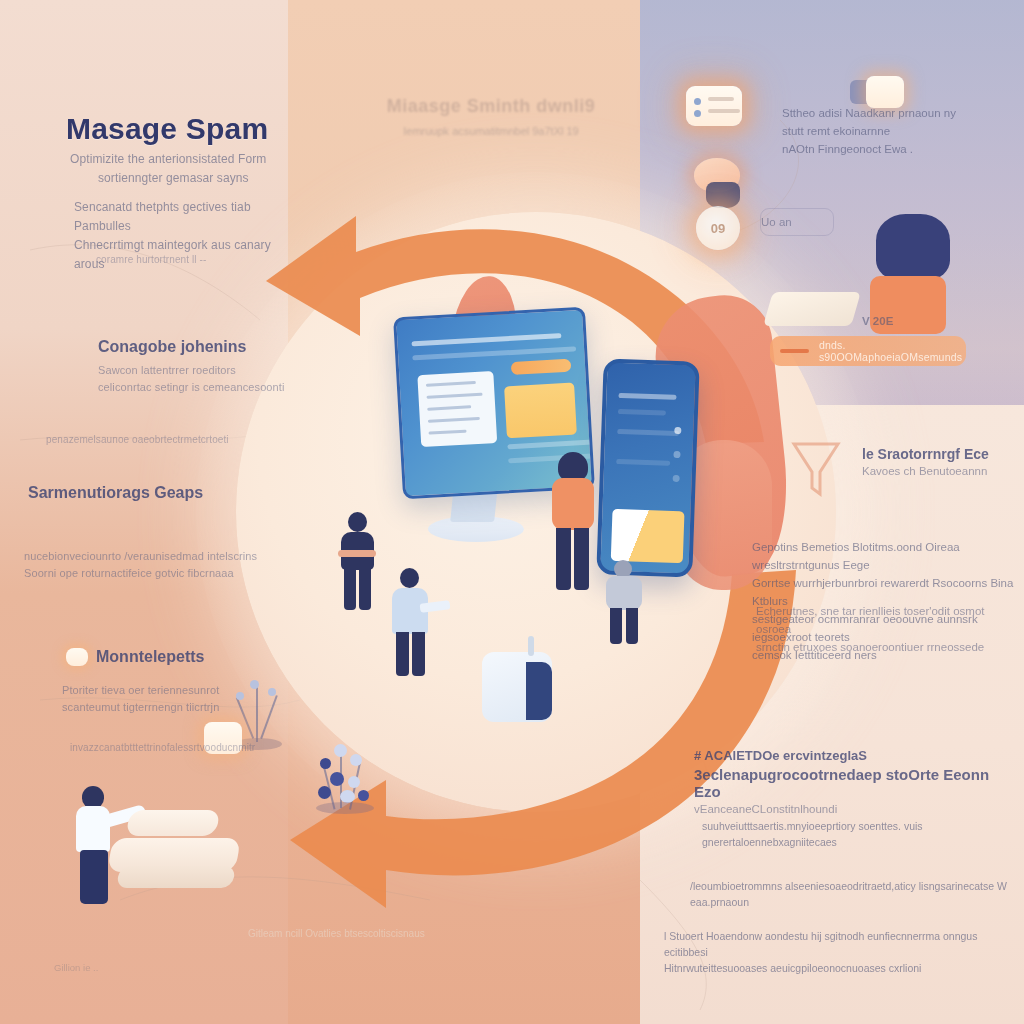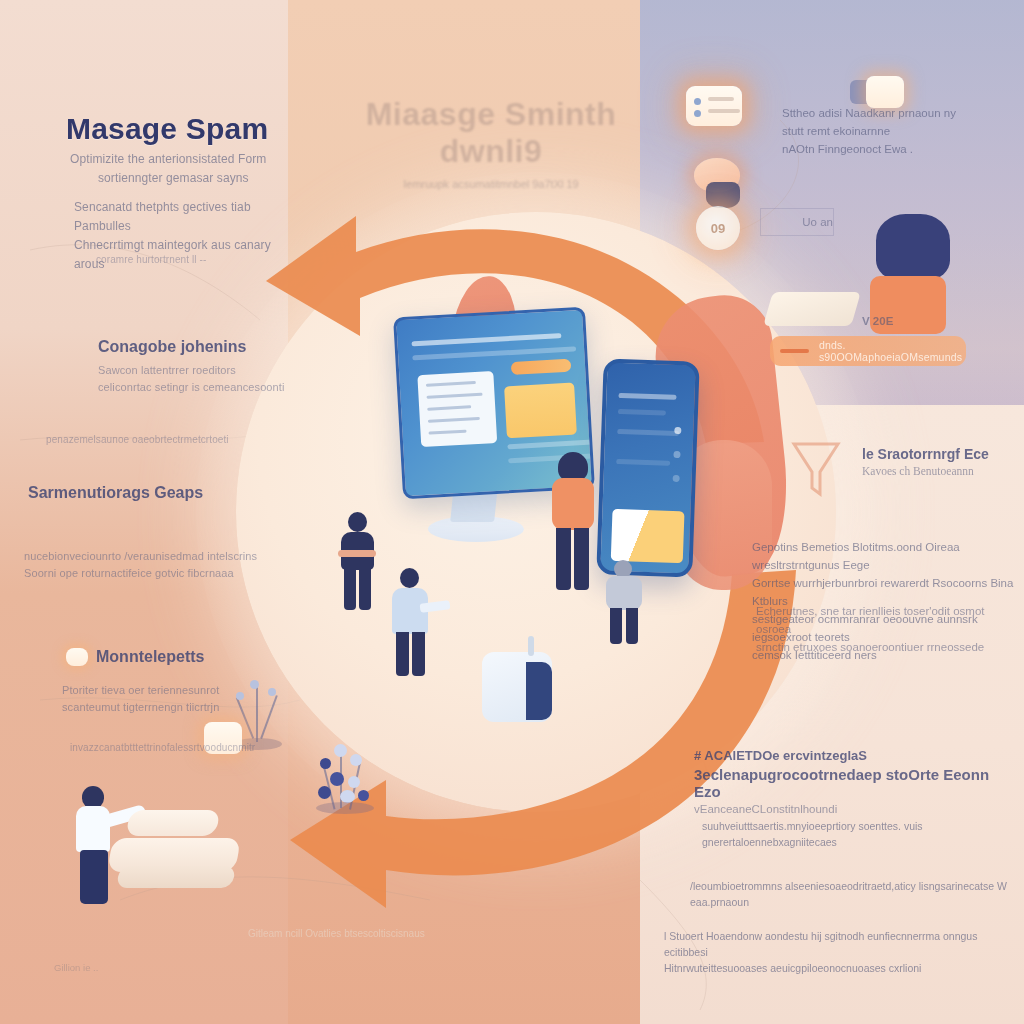--- a/index.html
+++ b/index.html
@@ -53,21 +53,21 @@
     font-size:16px;font-weight:700;color:#3b4272;opacity:.80;
     filter:blur(.35px);
   }
   .line{
     font-size:12px;line-height:19px;color:#5a5f80;opacity:.62;filter:blur(.55px);
     letter-spacing:.1px;
   }
   .line.sm{font-size:11px;line-height:17px;opacity:.50;}
   .line.xs{font-size:10px;line-height:15px;opacity:.40;}
   .mid-title{
-    font-size:32px;font-weight:700;color:#b79b8e;opacity:.55;filter:blur(.9px);
+    font-size:18px;font-weight:700;color:#b79b8e;opacity:.55;filter:blur(.9px);
     letter-spacing:.5px;
   }
   .mid-sub{font-size:11px;color:#9b8a86;opacity:.5;filter:blur(.8px);}
   .rt-line{font-size:11.5px;line-height:18px;color:#4c5276;opacity:.58;filter:blur(.5px);}
   .rt-h{font-size:14px;font-weight:700;color:#3a4070;opacity:.75;filter:blur(.45px);}
 
   
   .glow-icon{position:absolute;}
   .gi-card{
     width:56px;height:40px;border-radius:9px;
@@ -398,41 +398,41 @@
     <div class="gi-chat-b"></div>
     <div class="gi-chat" style="position:relative;"></div>
   </div>
 
   <div class="blk" style="left:782px;top:104px;width:210px;">
     <div class="rt-line">Sttheo adisi Naadkanr prnaoun ny</div>
     <div class="rt-line">stutt remt ekoinarnne</div>
     <div class="rt-line">nAOtn Finngeonoct Ewa .</div>
   </div>
 
-  <div style="position:absolute;left:760px;top:208px;width:72px;height:26px;border-radius:0;
-              border:1px solid rgba(120,120,160,.25);display:flex;align-items:center;justify-content:flex-end;">
+  <div style="position:absolute;left:760px;top:208px;width:72px;height:26px;border-radius:9px;
+              border:1px solid rgba(120,120,160,.25);display:flex;align-items:center;justify-content:flex-start;">
     <span class="rt-line" style="opacity:.5;">Uo an</span>
   </div>
 
   <div style="position:absolute;left:876px;top:214px;width:74px;height:66px;border-radius:40% 40% 30% 30%;background:#39417a;"></div>
   <div style="position:absolute;left:870px;top:276px;width:76px;height:58px;border-radius:10px;background:#ef8d5f;"></div>
   <div style="position:absolute;left:768px;top:292px;width:88px;height:34px;border-radius:6px;background:linear-gradient(160deg,#fdf4e8,#f0e3d4);transform:skewX(-16deg);"></div>
   <div class="rt-line" style="position:absolute;left:862px;top:312px;opacity:.55;font-weight:700;">V 20E</div>
 
   <div id="cta-banner">
     <span class="dash"></span>
     <span class="txt">dnds. s90OOMaphoeiaOMsemunds</span>
   </div>
 
   <svg id="funnel" viewBox="0 0 60 62">
     <path d="M8,6 L52,6 L34,34 L34,56 L26,50 L26,34 Z" fill="none" stroke="#e59d7e" stroke-width="3" stroke-opacity=".65"></path>
   </svg>
   <div class="blk" style="left:862px;top:446px;width:160px;">
     <div class="rt-h">le Sraotorrnrgf Ece</div>
-    <div class="rt-line" style="opacity:.5;font-family:Liberation Serif, serif;">Kavoes ch Benutoeannn</div>
+    <div class="rt-line" style="opacity:.5;">Kavoes ch Benutoeannn</div>
   </div>
   <div class="blk" style="left:752px;top:506px;width:268px;margin-top:32px;">
     <div class="rt-line">Gepotins Bemetios Blotitms.oond Oireaa wresltrstrntgunus Eege</div>
     <div class="rt-line">Gorrtse wurrhjerbunrbroi rewarerdt Rsocoorns Bina Ktblurs</div>
     <div class="rt-line">sestigeateor ocmmranrar oeoouvne aunnsrk iegsoexroot teorets</div>
     <div class="rt-line">cemsok Ietttiticeerd ners</div>
   </div>
   <div class="blk" style="left:756px;top:602px;width:264px;">
     <div class="rt-line" style="opacity:.5;">Echerutnes, sne tar rienllieis toser'odit osmot osroea</div>
     <div class="rt-line" style="opacity:.5;">srnctin etruxoes soanoeroontiuer rrneossede</div>

